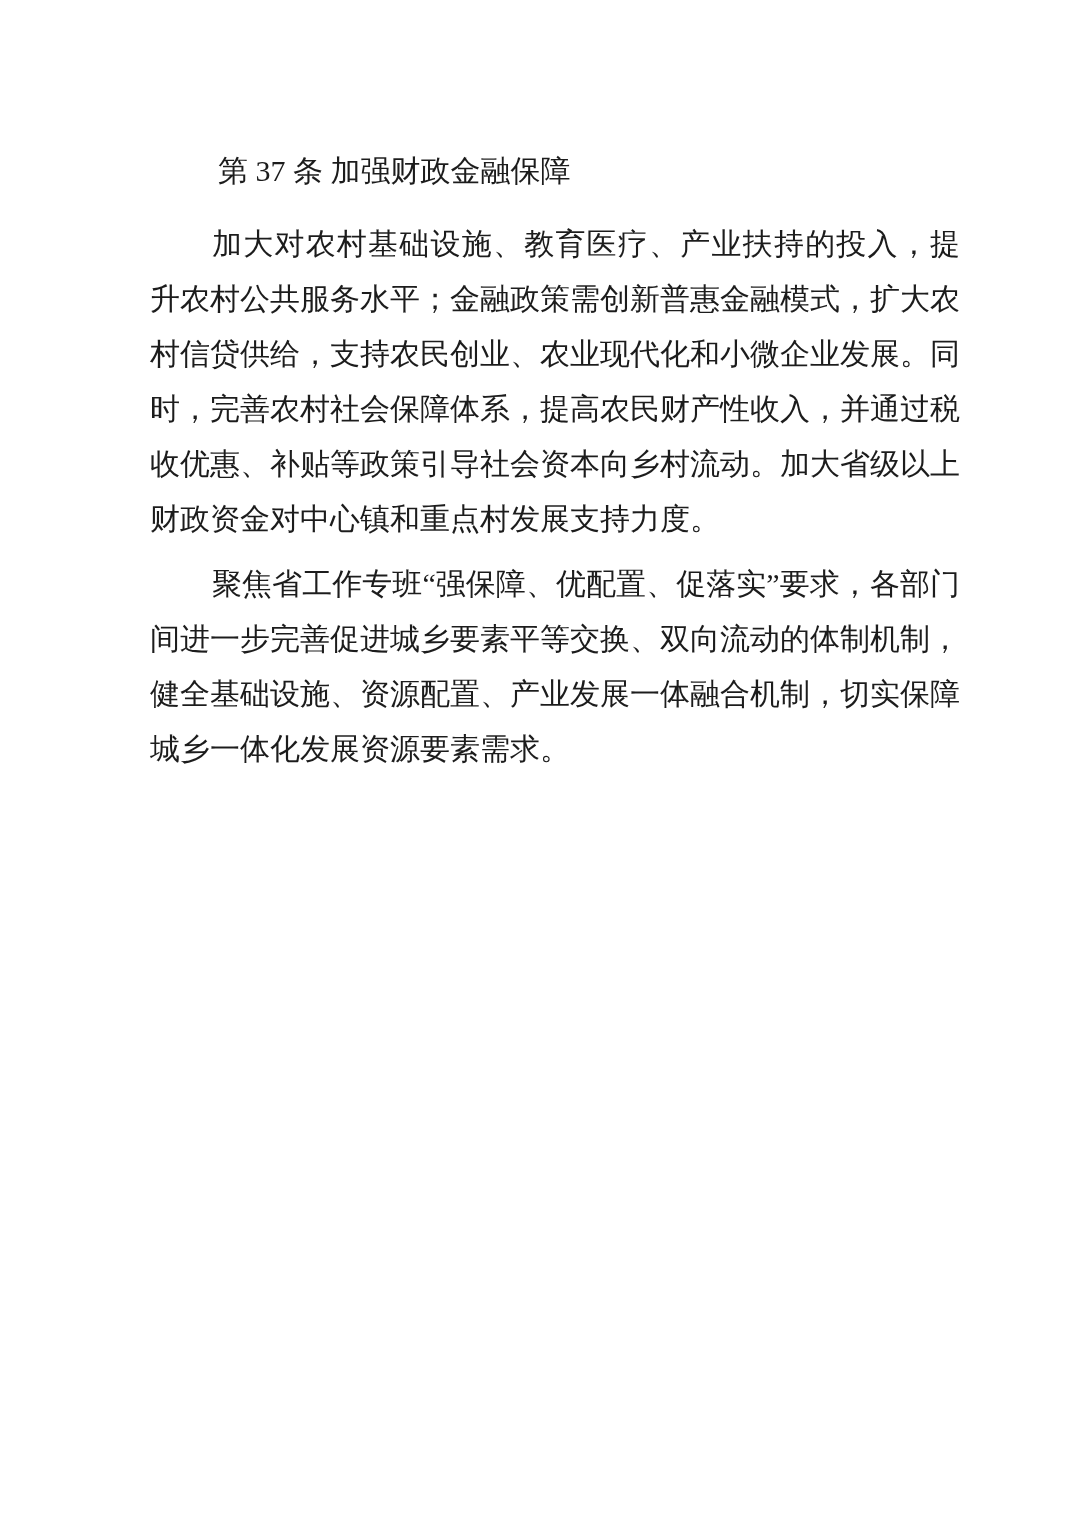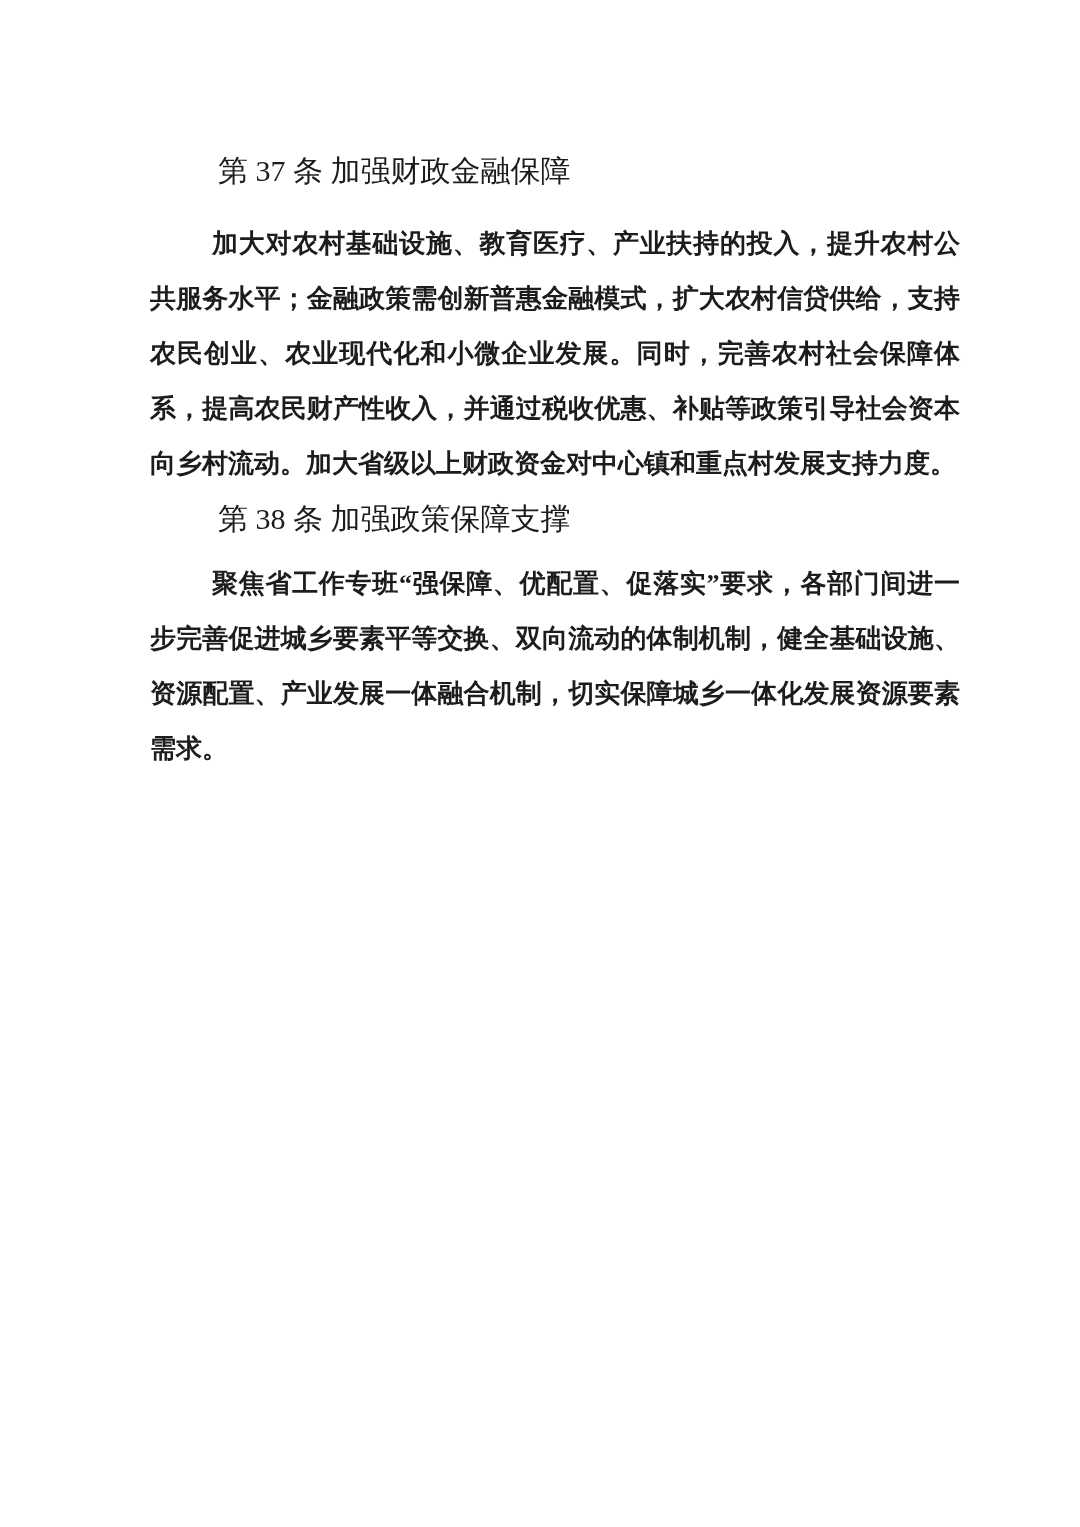--- a/index.html
+++ b/index.html
@@ -29,27 +29,26 @@
   }
   .article-heading {
     font-size: 30px;
     line-height: 55px;
     text-indent: 68px;
     white-space: nowrap;
     font-weight: normal;
     margin: 0;
   }
   .article-body {
-    font-size: 26px;
+    font-size: 30px;
     line-height: 55px;
     text-align: justify;
     text-justify: inter-character;
     text-indent: 62px;
     margin: 0;
-    font-weight: bold;
   }
   .mt18 { margin-top: 18px; }
   .mt10 { margin-top: 10px; }
   .mt12 { margin-top: 12px; }
   .page-number {
     position: absolute;
     top: 1322px;
     left: 150px;
     width: 810px;
     text-align: right;
@@ -63,21 +62,20 @@
 
 <div class="page">
   <div class="content">
 
     <section>
       <h2 class="article-heading">第 37 条 加强财政金融保障</h2>
       <p class="article-body mt18">加大对农村基础设施、教育医疗、产业扶持的投入，提升农村公共服务水平；金融政策需创新普惠金融模式，扩大农村信贷供给，支持农民创业、农业现代化和小微企业发展。同时，完善农村社会保障体系，提高农民财产性收入，并通过税收优惠、补贴等政策引导社会资本向乡村流动。加大省级以上财政资金对中心镇和重点村发展支持力度。</p>
     </section>
 
     <section>
-      <h2 class="article-heading">第 38 条 加强政策保障支撑</h2>
       <p class="article-body mt10">聚焦省工作专班“强保障、优配置、促落实”要求，各部门间进一步完善促进城乡要素平等交换、双向流动的体制机制，健全基础设施、资源配置、产业发展一体融合机制，切实保障城乡一体化发展资源要素需求。</p>
     </section>
 
     <section>
     </section>
 
   </div>
 
   <div class="page-number">21</div>
 </div>

